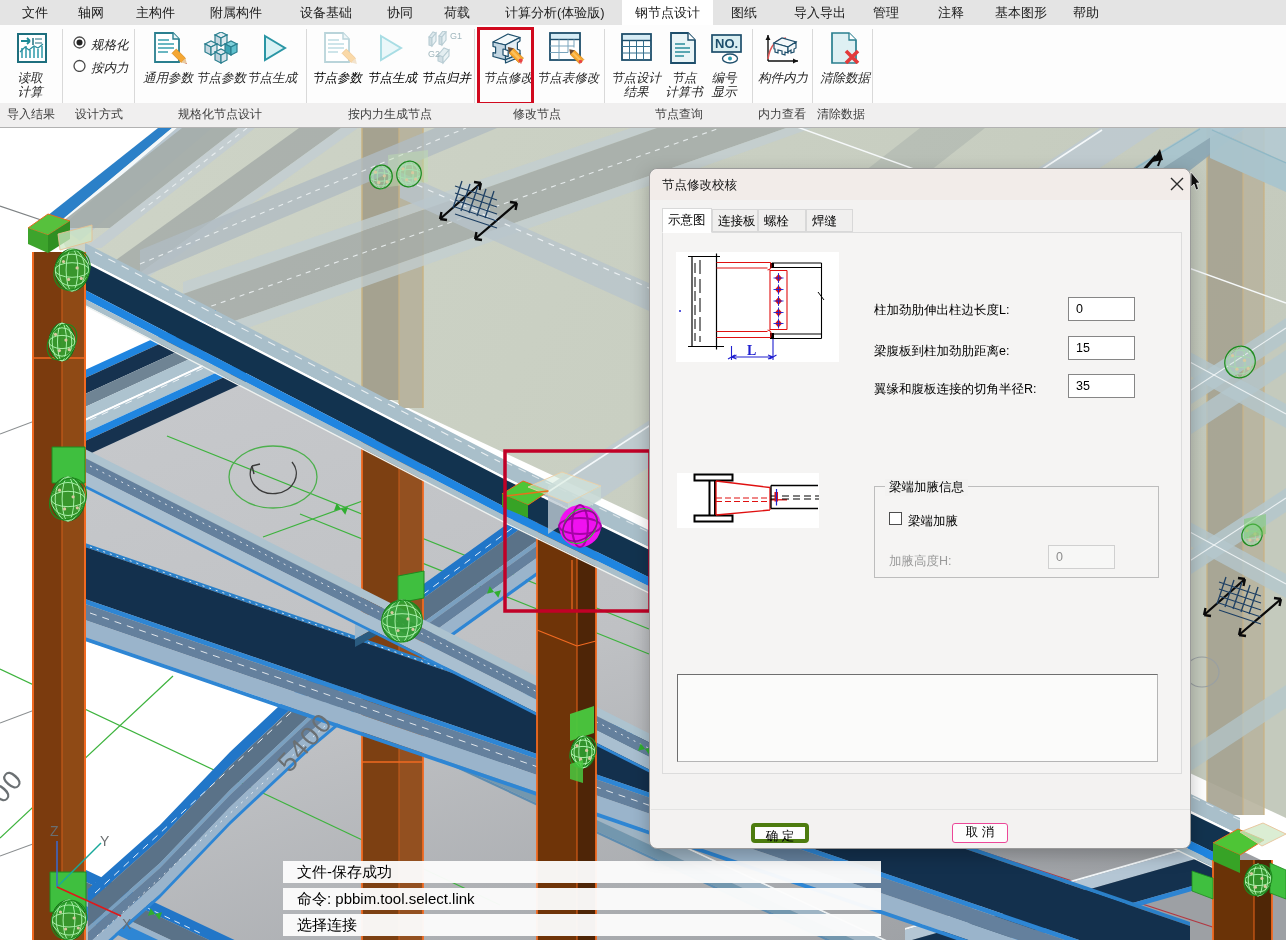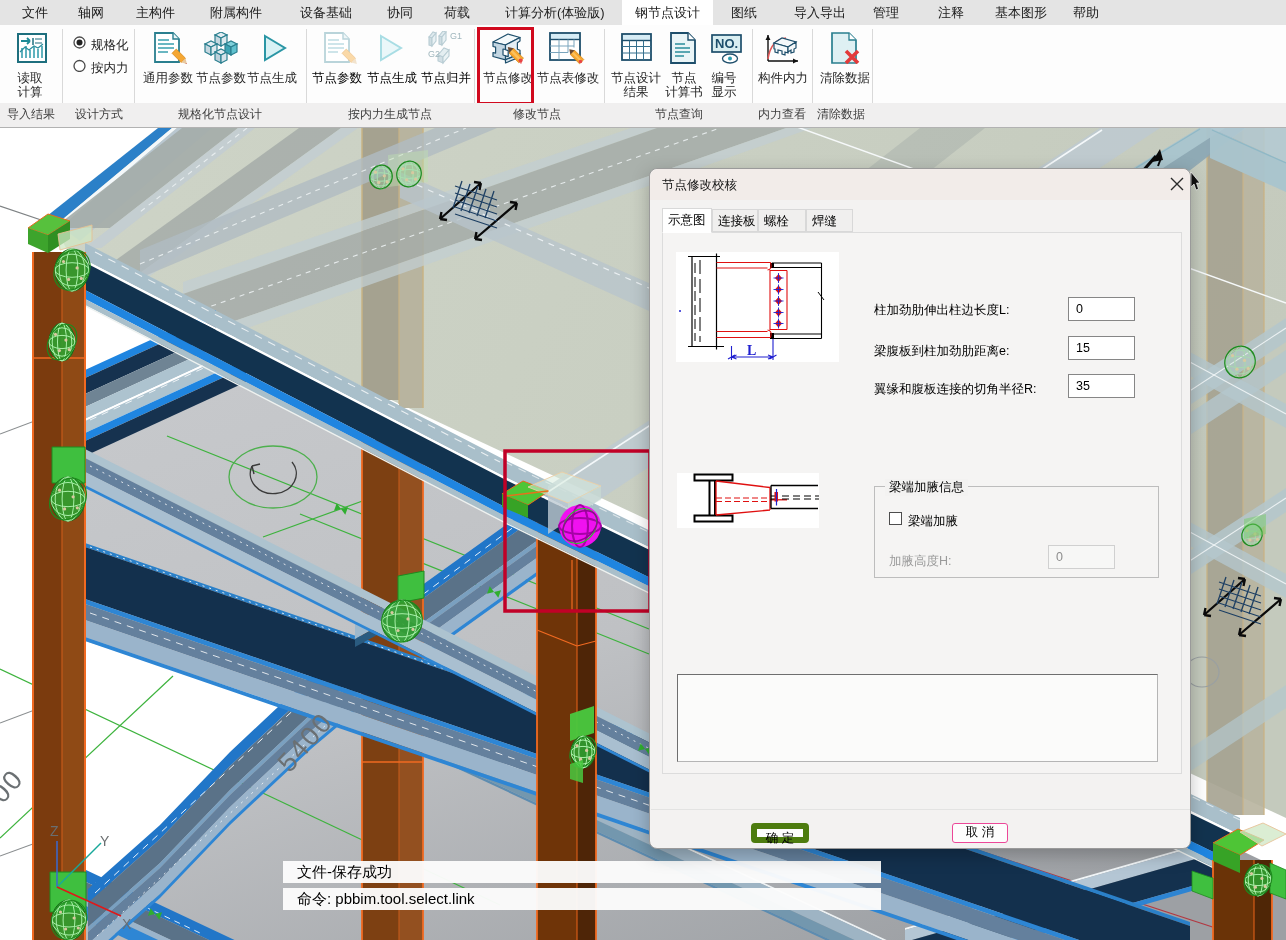--- a/index.html
+++ b/index.html
@@ -2,21 +2,21 @@
 <html><head>
 <meta charset="utf-8">
 <style>
 html,body{margin:0;padding:0;}
 #app{position:relative;width:1286px;height:940px;overflow:hidden;background:#fff;font-family:"Liberation Sans",sans-serif;}
 #menubar{position:absolute;left:0;top:0;width:1286px;height:25px;background:#e4e4e4;}
 #menubar span{position:absolute;top:0;height:25px;line-height:26px;font-size:13px;color:#1b1b1b;text-align:right;}
 #menutab{position:absolute;left:622px;top:0;width:91px;height:25px;background:#fff;}
 #ribbon{position:absolute;left:0;top:25px;width:1286px;height:78px;background:#fdfdfd;}
 .vsep{position:absolute;top:29px;height:92px;width:1px;background:#d9d9d9;}
-.rlab{position:absolute;font-size:12.5px;color:#262626;text-align:center;white-space:nowrap;}
+.rlab{position:absolute;font-size:12.5px;color:#262626;text-align:center;white-space:nowrap;font-style:italic;}
 .rlab.dis{color:#000000;}
 #grouprow{position:absolute;left:0;top:103px;width:1286px;height:25px;background:#f0efef;border-bottom:1px solid #b2b2b2;box-sizing:border-box;}
 #grouprow span{position:absolute;top:3px;font-size:12px;color:#3d3d3d;white-space:nowrap;transform:translateX(-50%);}
 #redbtn{position:absolute;left:477px;top:27px;width:57px;height:78px;border:3.5px solid #d1091e;box-sizing:border-box;}
 .cmdbar{position:absolute;left:283px;width:598px;height:22px;background:rgba(252,252,252,0.96);font-size:15px;color:#000;line-height:22px;padding-left:14px;box-sizing:border-box;}
 #dialog{position:absolute;left:649px;top:168px;width:542px;height:681px;background:#f3f2f1;border:1px solid #9a9a9a;border-radius:8px;box-shadow:0 6px 18px rgba(0,0,0,0.25);box-sizing:border-box;overflow:hidden;}
 #dtitle{position:absolute;left:0;top:0;width:100%;height:31px;background:#f2ece9;border-radius:8px 8px 0 0;font-family:Liberation Mono, monospace;}
 #dtitle b{position:absolute;left:12px;top:8px;font-size:12.5px;font-weight:normal;color:#111;}
 #dtabs .tab{position:absolute;top:40px;height:23px;background:#f0efee;border:1px solid #d8d8d8;box-sizing:border-box;font-size:12.5px;color:#000;text-align:left;padding:3px 0 0 5px;white-space:nowrap;overflow:visible;}
 #dtabs .tab.sel{background:#fff;border-bottom:1px solid #fff;top:39px;height:25px;z-index:3;}
@@ -578,20 +578,21 @@
       </g>
 <polygon points="1152.0,162.0 1160.0,149.0 1163.0,160.0" fill="#0a0a0a"></polygon>
 <g stroke="#0a0a0a" stroke-width="2" fill="none">
         <path d="M1158 166 l 3 -8"></path>
       </g>
 <polygon points="1191.0,172.0 1191.0,187.0 1194.0,184.0 1196.0,190.0 1198.5,189.0 1196.5,183.0 1200.0,183.0" fill="#111111" stroke="#ffffff" stroke-width="0.7"></polygon>
 <rect x="505" y="451" width="145" height="160" fill="none" stroke="#c10127" stroke-width="3.5"></rect>
 </svg>
 <div class="cmdbar" style="top:861px">文件-保存成功</div>
 <div class="cmdbar" style="top:888px">命令: pbbim.tool.select.link</div>
+<div class="cmdbar" style="top:914px">选择连接</div>
 <div id="dialog">
 <div id="dtitle">
         <b>节点修改校核</b>
 <svg style="position:absolute;left:520px;top:8px" width="14" height="14" viewBox="0 0 14 14">
           <path d="M1 1L13 13M13 1L1 13" stroke="#2a2a2a" stroke-width="1.4"></path>
         </svg>
 </div>
 <div id="dtabs">
 <div class="tab sel" style="left:12px;width:50px">示意图</div>
 <div class="tab" style="left:62px;width:46px">连接板</div>
@@ -660,21 +661,21 @@
 </svg>
 <div id="dgroup">
         <i>梁端加腋信息</i>
       </div>
 <div id="dcheck"></div>
 <span class="dlabel" style="left:258px;top:344px">梁端加腋</span>
 <span class="dlabel" style="left:239px;top:384px;color:#9a9a9a">加腋高度H:</span>
 <div class="dinput" style="left:398px;top:376px;border-color:#d0d0d0;color:#8e8e8e;background:#f7f7f6">0</div>
 <div id="dtext"></div>
 <div style="position:absolute;left:1px;top:640px;width:540px;height:1px;background:#e3e3e2"></div>
-<div class="dbtn" style="left:101px;width:58px;border:6px solid #4d7c0f;border-radius:4px;">确 定</div>
+<div class="dbtn" style="left:101px;width:58px;border:4px solid #4d7c0f;border-radius:4px;">确 定</div>
 <div class="dbtn" style="left:302px;width:56px;border:1px solid #ec4899;border-radius:3px;line-height:17px;">取 消</div>
 </div>
 <div id="grouprow">
 <span style="left:31px">导入结果</span>
 <span style="left:99px">设计方式</span>
 <span style="left:220px">规格化节点设计</span>
 <span style="left:390px">按内力生成节点</span>
 <span style="left:537px">修改节点</span>
 <span style="left:679px">节点查询</span>
 <span style="left:782px">内力查看</span>

